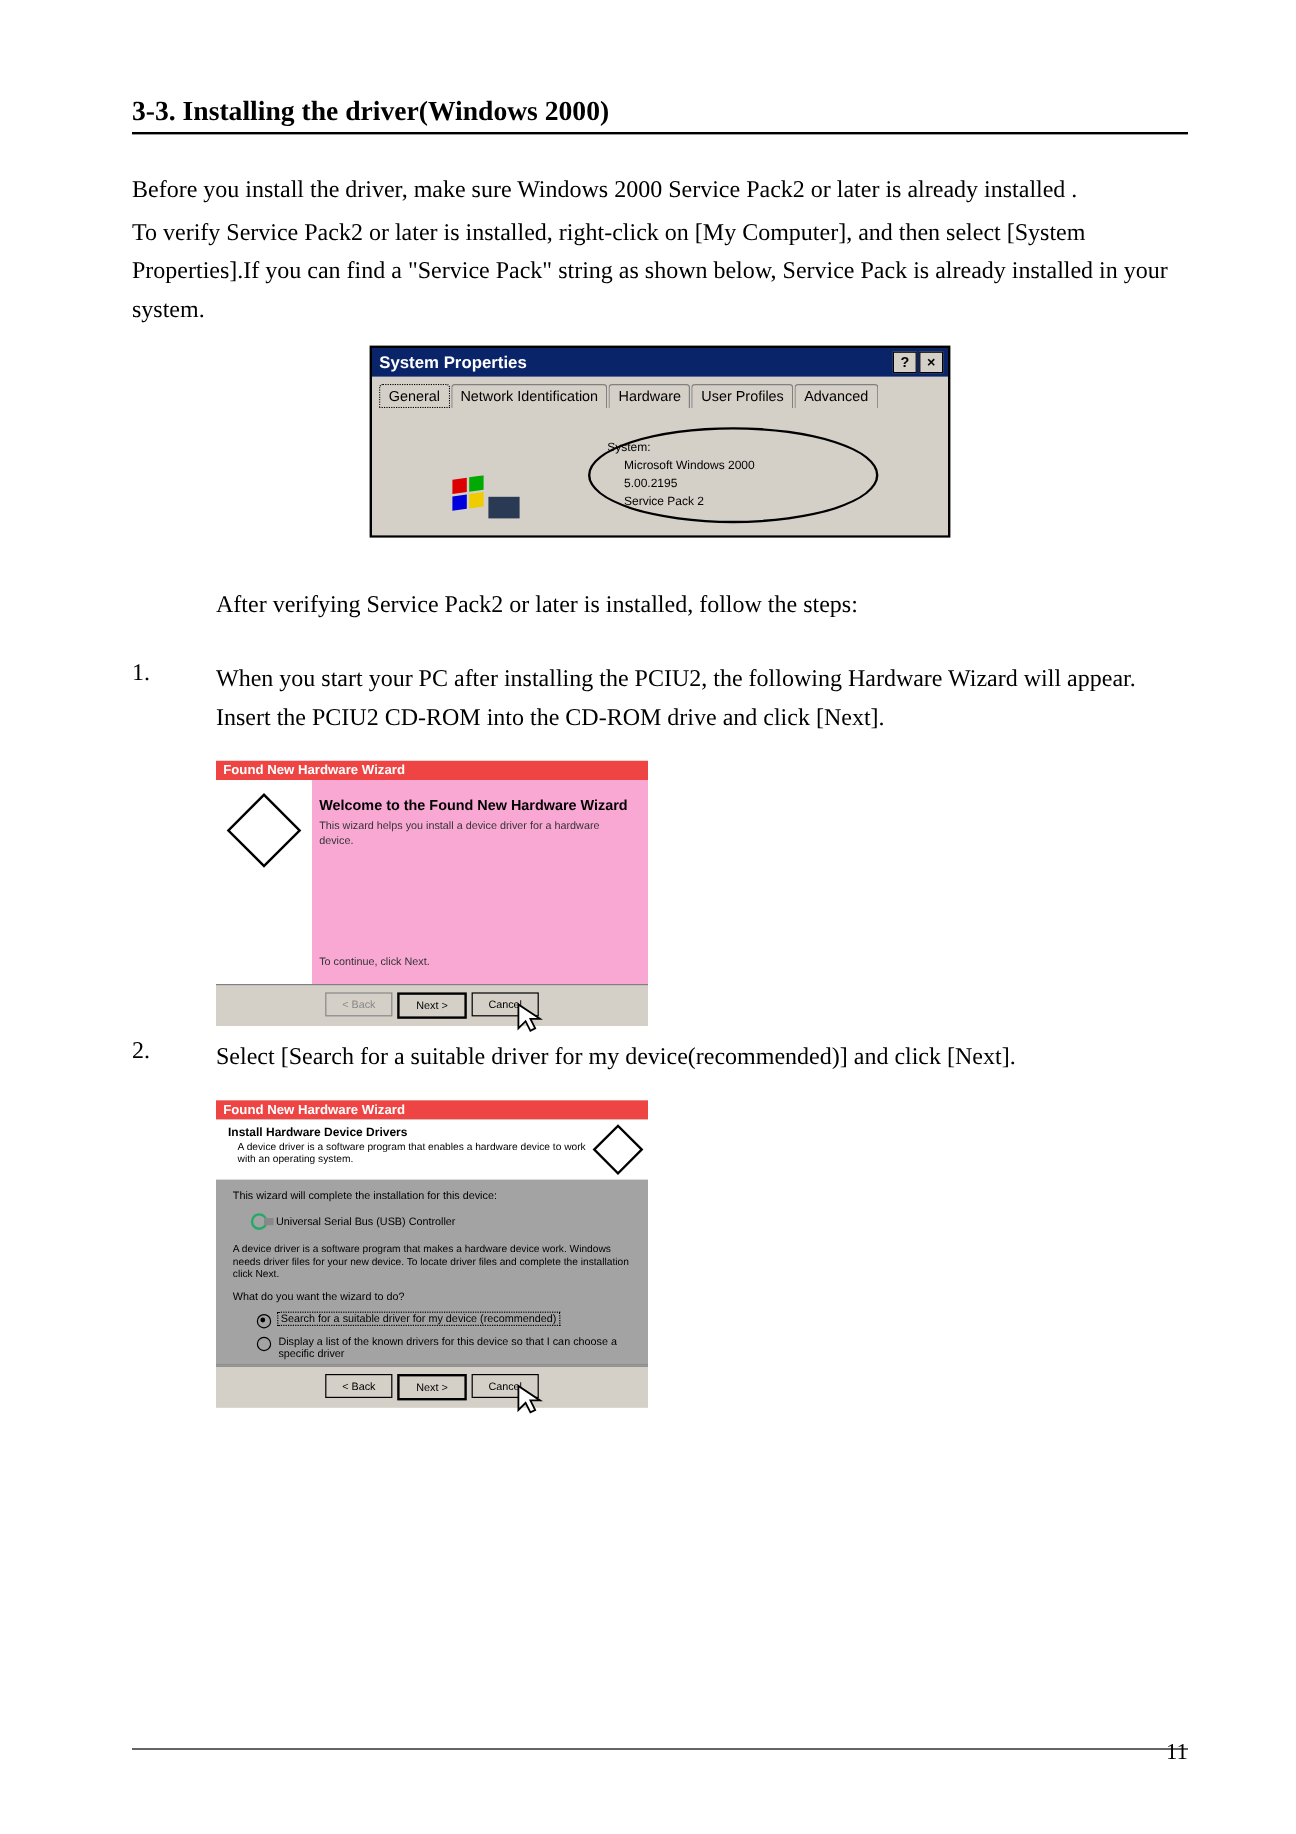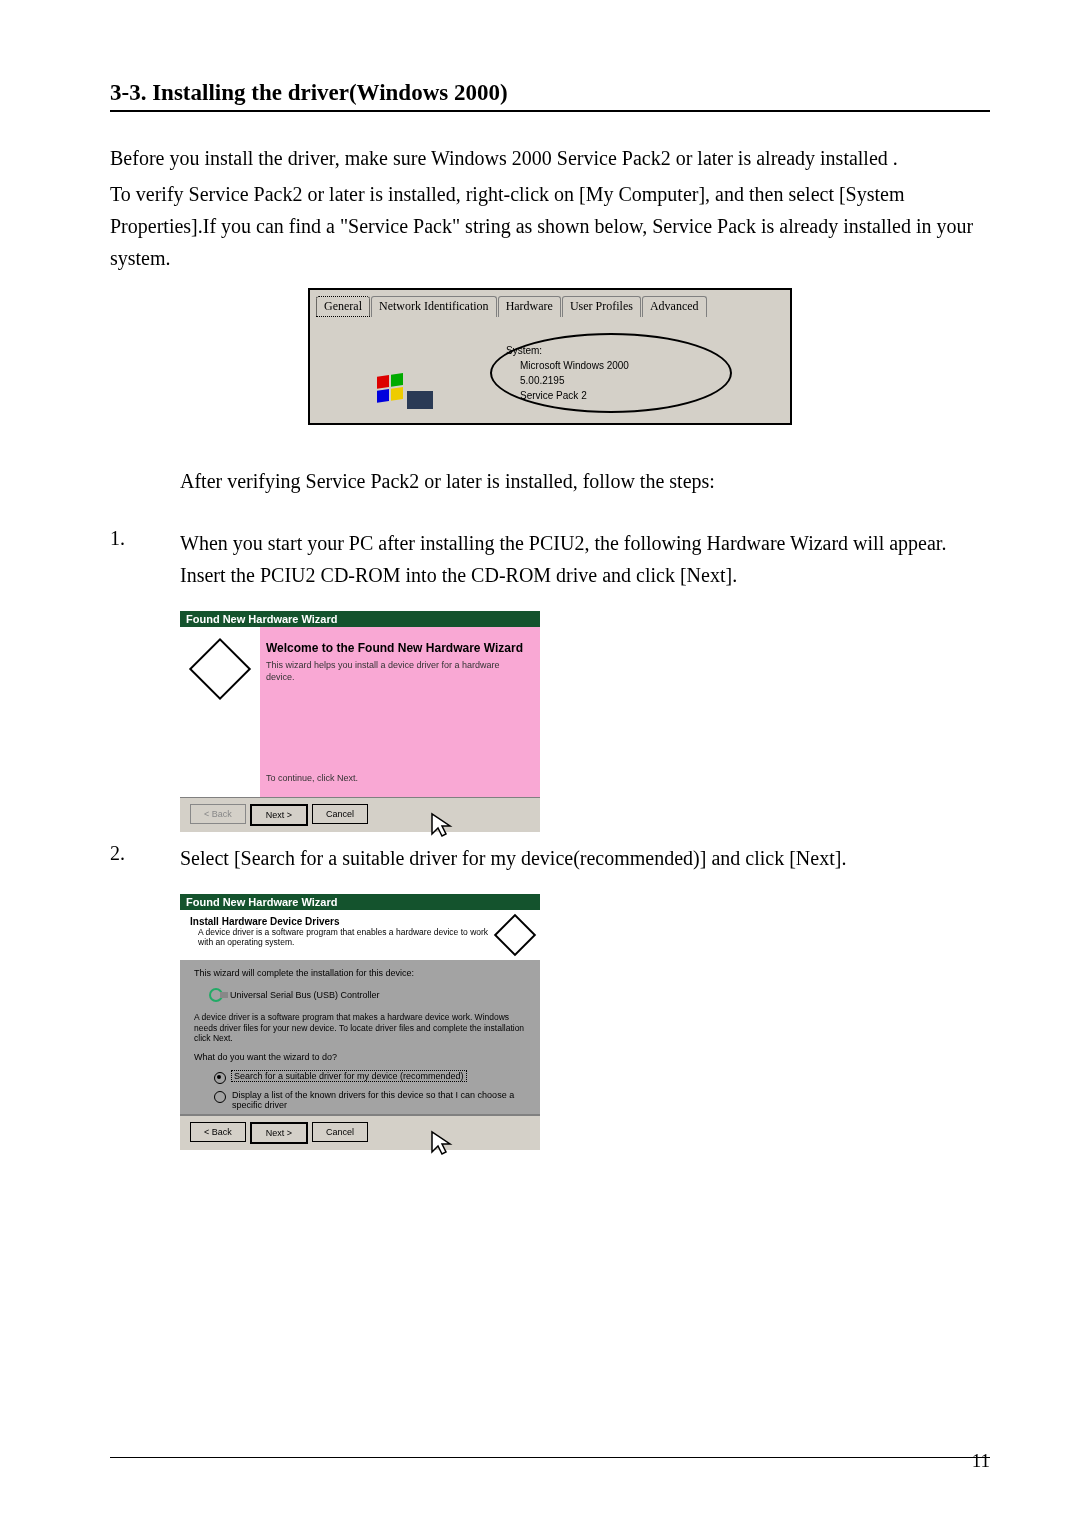--- a/index.html
+++ b/index.html
@@ -63,21 +63,20 @@
   font-family:Tahoma,Arial,sans-serif;
   font-size:12px;
 }
 .tab{
   border:1px solid #808080;
   border-bottom:none;
   padding:2px 7px;
   background:#d4d0c8;
   margin-right:1px;
   border-radius:3px 3px 0 0;
-  font-family:Liberation Serif, serif;
 }
 .tab.active{
   background:#d4d0c8;
   border:1px dotted #000;
   padding:2px 7px;
 }
 .sys-body{
   background:#d4d0c8;
   padding:16px 10px 10px 10px;
   display:flex;
@@ -115,39 +114,39 @@
 .step-text{flex:1;font-size:20px;line-height:1.6}
 
 .wizard{
   width:360px;
   margin:20px 0 10px 70px;
   background:#d4d0c8;
   font-family:Tahoma,Arial,sans-serif;
   font-size:10px;
 }
 .wiz-title{
-  background:#14532d;color:#fff;font-weight:bold;
+  background:#ef4444;color:#fff;font-weight:bold;
   padding:2px 6px;font-size:11px;
 }
 .wiz-body1{
   display:flex;background:#f9a8d4;height:170px;
 }
 .wiz-side{
   width:80px;background:#fff;
   display:flex;align-items:flex-start;justify-content:center;padding-top:20px;
 }
 .diamond{
   width:40px;height:40px;border:2px solid #000;transform:rotate(45deg);
 }
 .wiz-main{flex:1;padding:14px 14px 6px 6px;color:#000}
 .wiz-h{font-weight:bold;font-size:12px;margin-bottom:5px;color:#000}
 .wiz-p{font-size:9px;color:#333;line-height:1.3;margin-bottom:6px}
 .wiz-bottom{margin-top:auto}
 .wiz-footer{
-  background:#d4d0c8;padding:6px 10px;display:flex;justify-content:flex-start;gap:4px;
+  background:#d4d0c8;padding:6px 22px;display:flex;justify-content:center;gap:4px;
   border-top:1px solid #808080;position:relative;
 }
 .wiz-btn{
   width:54px;height:18px;font-size:9px;border:1px solid #000;background:#d4d0c8;
   display:flex;align-items:center;justify-content:center;
 }
 .wiz-btn.disabled{color:#888;border-color:#888}
 .arrow{
   position:absolute;
   font-size:26px;line-height:1;font-weight:bold;pointer-events:none;
@@ -178,20 +177,26 @@
 </div>
 
 <div>
   <div class="para"><span>Before you install the driver, make sure Windows 2000 Service Pack2 or later is already installed .</span></div>
   <div class="para">
     <span>To verify Service Pack2 or later is installed, right-click on </span><span class="bold">[My Computer]</span><span>, and then select </span><span class="bold">[System Properties]</span><span>.If you can find a "Service Pack" string as shown below, Service Pack is already installed in your system.</span>
   </div>
 </div>
 
 <div class="sysprop">
+  <div class="titlebar">
+    <span>System Properties</span>
+    <span class="spacer"></span>
+    <span class="tb-btn">?</span>
+    <span class="tb-btn">×</span>
+  </div>
   <div class="tabbar">
     <span class="tab active">General</span>
     <span class="tab">Network Identification</span>
     <span class="tab">Hardware</span>
     <span class="tab">User Profiles</span>
     <span class="tab">Advanced</span>
   </div>
   <div class="sys-body">
     <div class="sys-left">
       <svg class="win-logo" viewBox="0 0 60 40">

